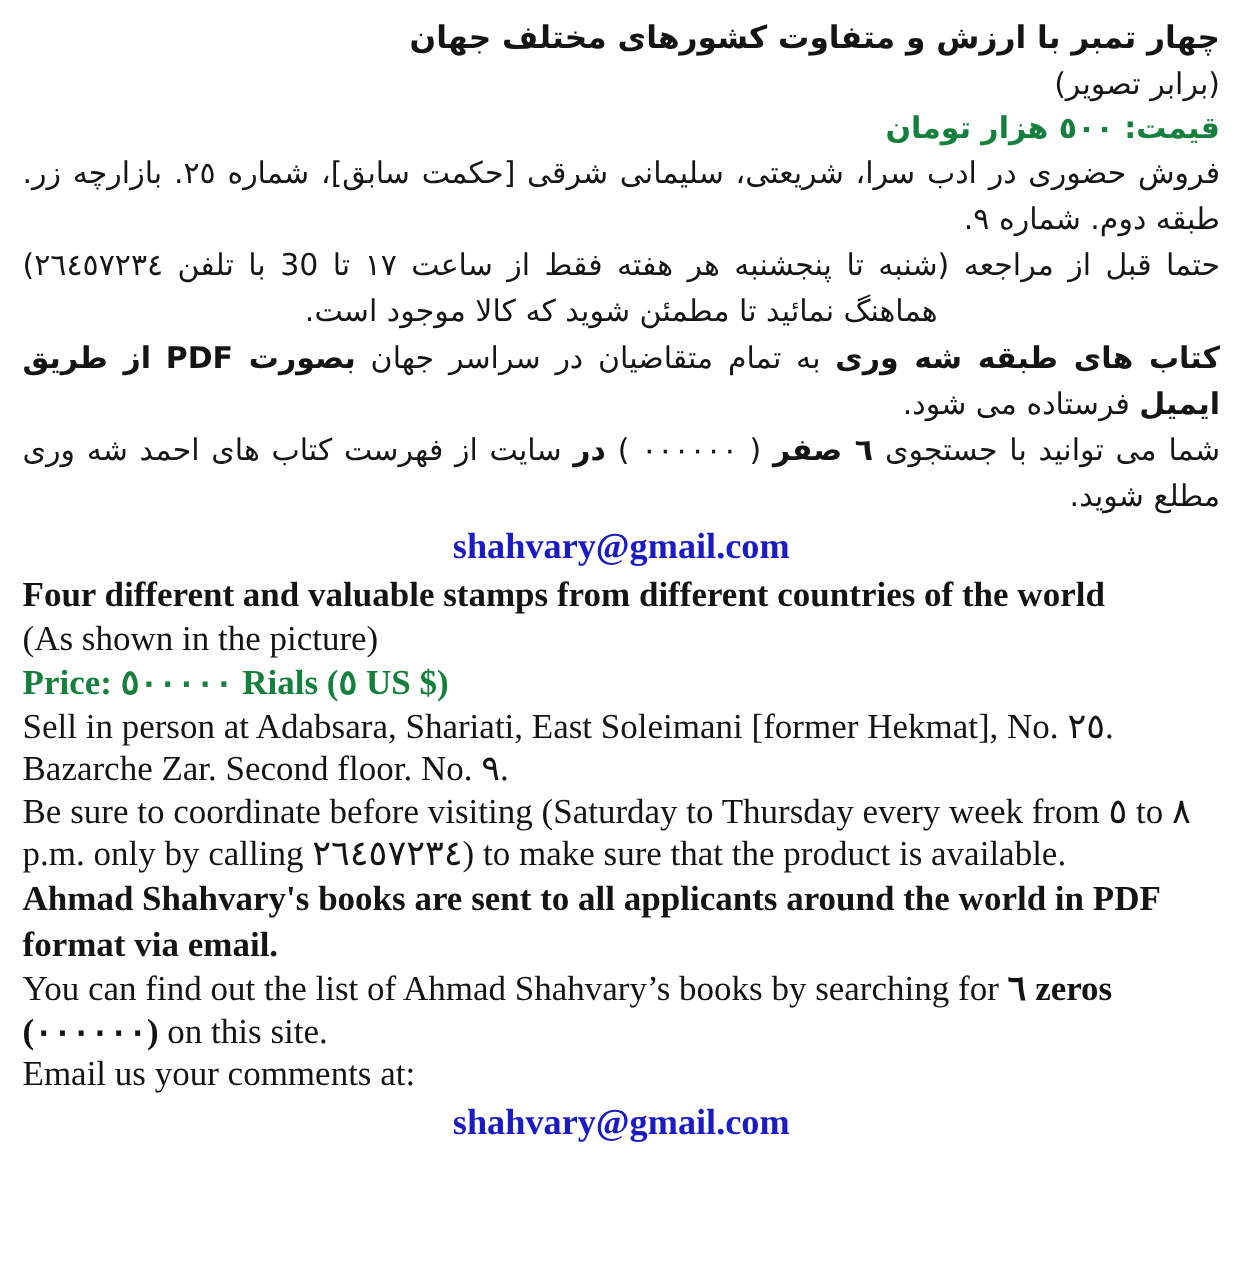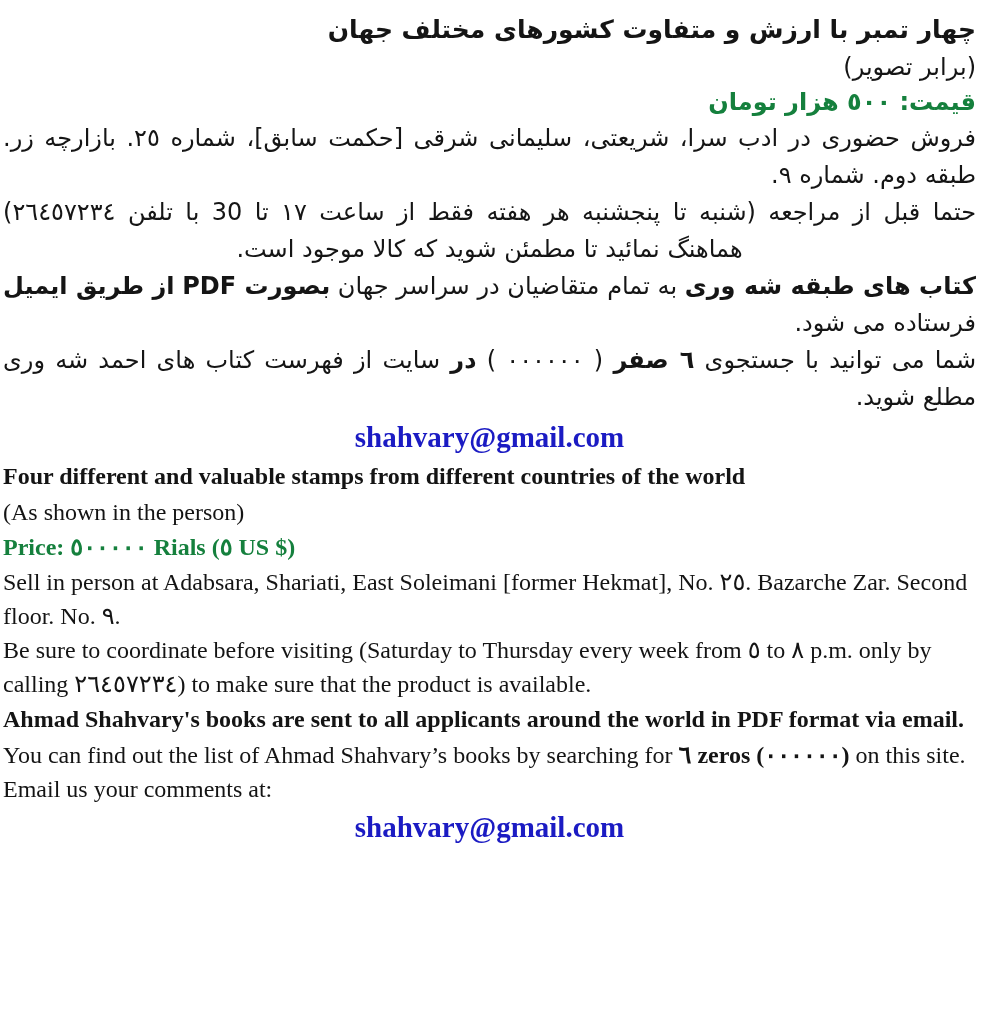--- a/index.html
+++ b/index.html
@@ -3,21 +3,21 @@
 <meta charset="utf-8">
 <style>
   html, body { margin: 0; padding: 0; }
   body {
     width: 991px; height: 1023px;
     background: #ffffff;
     overflow: hidden;
     font-family: "Liberation Serif", "DejaVu Serif", serif;
     color: #141414;
   }
-  .page { padding: 10px 15px 0 3px; }
+  .page { padding: 10px 15px 0 18px; }
 
   
   .fa {
     direction: rtl;
     text-align: right;
     font-family: "DejaVu Sans", sans-serif;
     font-size: 24px;
     line-height: 37px;
     color: #151515;
   }
@@ -25,21 +25,21 @@
   .fa-sub     { line-height: 34px; }
   .fa-price   { font-weight: bold; line-height: 36px; }
   .fa-just    { text-align: justify; }                          
   .fa-just-c  { text-align: justify; text-align-last: center; } 
 
   
   .en {
     direction: ltr;
     text-align: left;
     font-family: "Liberation Serif", "DejaVu Serif", serif;
-    font-size: 24px;
+    font-size: 28px;
     line-height: 34px;
     color: #141414;
   }
   .en-title { font-weight: bold; line-height: 37px; }
   .en-bold  { font-weight: bold; line-height: 36px; }
 
   .red  { color: #15803d; }
   .bold { font-weight: bold; }
 
   .email {
@@ -71,21 +71,21 @@
     <div class="fa-just"><span class="bold">کتاب های طبقه شه وری</span><span> به تمام متقاضیان در سراسر جهان </span><span class="bold">بصورت PDF</span><span> </span><span class="bold">از طریق ایمیل</span><span> فرستاده می شود.</span></div>
 
     <div class="fa-just"><span>شما می توانید با جستجوی </span><span class="bold">٦ صفر</span><span> ( ٠٠٠٠٠٠ ) </span><span class="bold">در</span><span> سایت از فهرست کتاب های احمد شه وری مطلع شوید.</span></div>
 
   </div>
 
   <a class="email" href="#">shahvary@gmail.com</a>
 
   <div class="en">
     <div class="en-title">Four different and valuable stamps from different countries of the world</div>
-    <div>(As shown in the person)</div>
+    <div>(As shown in the picture)</div>
     <div class="en-bold red">Price: ٥٠٠٠٠٠ Rials (٥ US $)</div>
 
     <div>Sell in person at Adabsara, Shariati, East Soleimani [former Hekmat], No. ٢٥. Bazarche Zar. Second floor. No. ٩.</div>
 
     <div>Be sure to coordinate before visiting (Saturday to Thursday every week from ٥ to ٨ p.m. only by calling ٢٦٤٥٧٢٣٤) to make sure that the product is available.</div>
 
     <div class="en-title">Ahmad Shahvary's books are sent to all applicants around the world in PDF format via email.</div>
 
     <div><span>You can find out the list of Ahmad Shahvary’s books by searching for </span><span class="bold">٦ zeros (٠٠٠٠٠٠)</span><span> on this site.</span></div>
 

